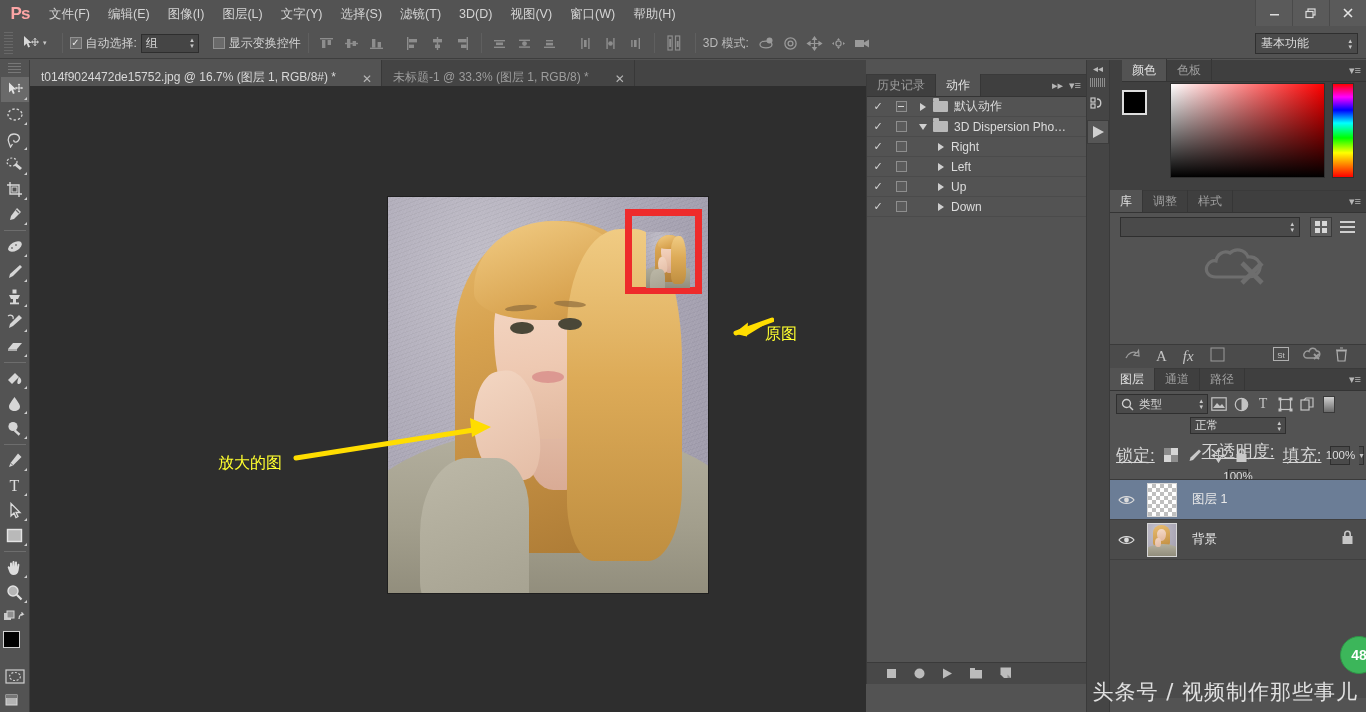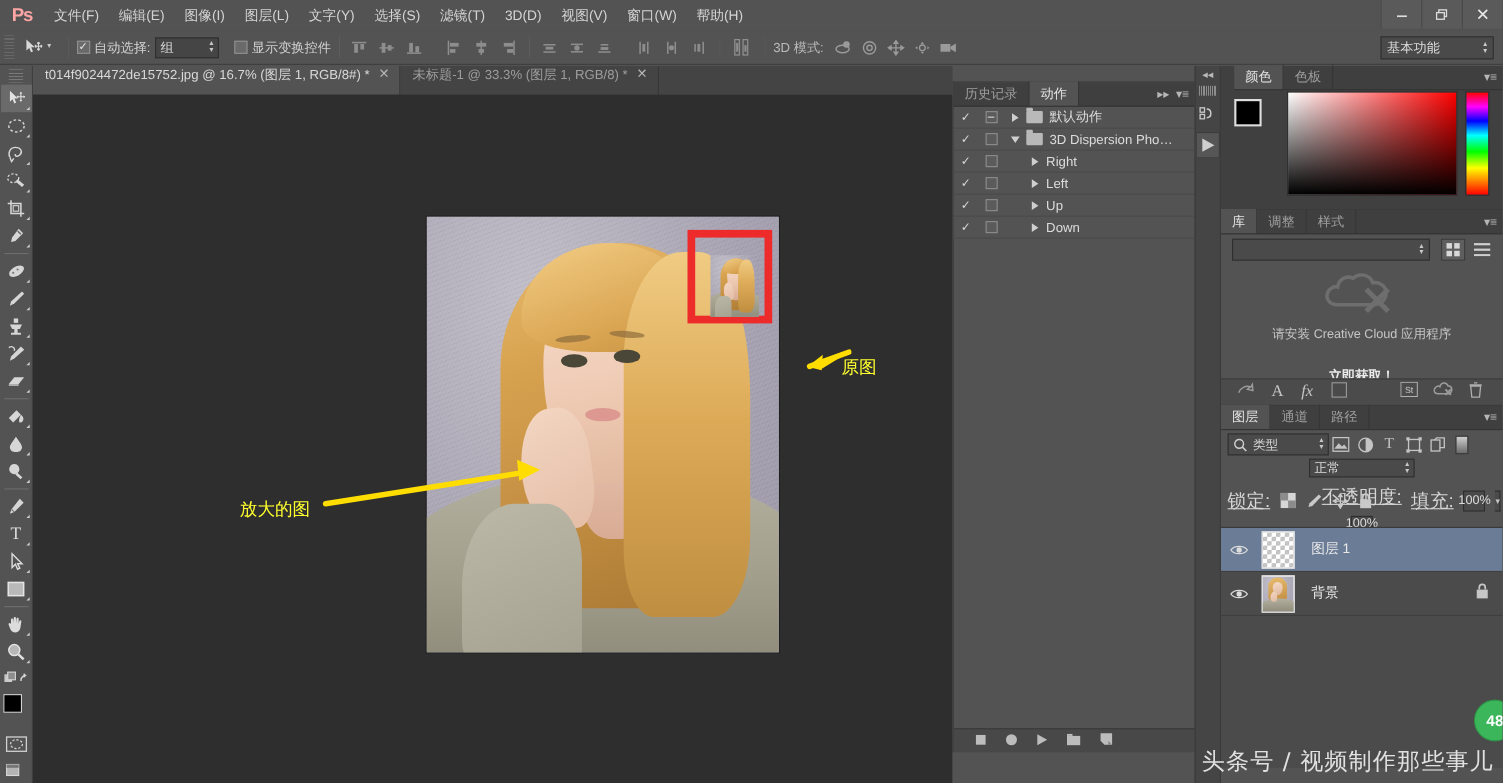--- a/index.html
+++ b/index.html
@@ -77,21 +77,21 @@
     color: #dcdcdc; font-size: 12px; display: flex; align-items: center;
     padding: 0 5px; justify-content: space-between;
   }
 
   
   .tabsbar {
     position: absolute; left: 30px; top: 60px; width: 836px; height: 26px;
     background: #444444; display: flex; align-items: flex-end;
   }
   .doctab {
-    height: 26px; display: flex; align-items: flex-start; gap: 8px;
+    height: 26px; display: flex; align-items: flex-end; gap: 26px;
     padding: 0 9px 0 11px; font-size: 12px; white-space: nowrap;
     border-right: 1px solid #383838;
   }
   .doctab.active { background: #535353; color: #d8d8d8; }
   .doctab.inactive { background: #444444; color: #9d9d9d; }
   .tabclose { color: #b5b5b5; font-size: 12px; }
 
   
   .toolbar {
     position: absolute; left: 0; top: 60px; width: 30px; height: 652px;
@@ -977,23 +977,21 @@
             <rect y="10" width="15" height="2" fill="#cfcfcf"></rect>
           </svg>
       </div>
       <div class="cc-logo">
         <svg width="72" height="48" viewBox="0 0 72 48">
           <path d="M14 36 C6 36 3 30 5 25 C6.5 21 11 19 14 20 C15 13 22 9 28 12 C33 7 43 8 46 16 C54 15 59 21 58 27 C57 33 52 36 46 36 Z" fill="none" stroke="#6e6e6e" stroke-width="3.2"></path>
           <path d="M40 22 L60 42 M60 22 L40 42" stroke="#6e6e6e" stroke-width="4.6"></path>
         </svg>
       </div>
       <div class="cc-text">
-        <div>请安装 Creative Cloud 应用程序</div>
-      </div>
-      <div class="cc-link">立即获取！</div>
+      </div>
       <div class="lib-footer">
         <span>
           <svg width="16" height="14" viewBox="0 0 16 14">
               <path d="M2 10 C4 5 9 3 13 5 L14.5 2.5 L15 8 L10 7 L12 5" stroke="#9b9b9b" stroke-width="1.3" fill="none"></path>
             </svg>
         </span>
         <span style="font-family:'Liberation Serif',serif;font-size:15px;color:#c4c4c4;">A</span>
         <span style="font-family:'Liberation Serif',serif;font-style:italic;font-size:15px;color:#c4c4c4;">fx</span>
         <span><svg width="15" height="15">
               <rect x="1" y="1" width="13" height="13" fill="#4a4a4a" stroke="#9b9b9b" stroke-width="1"></rect>

